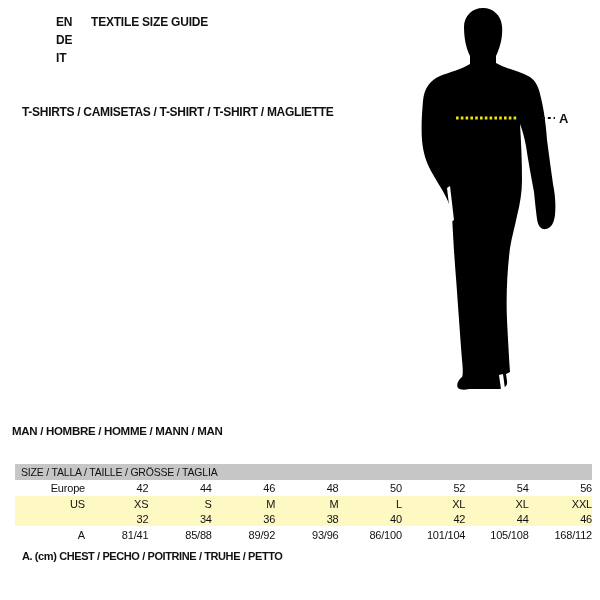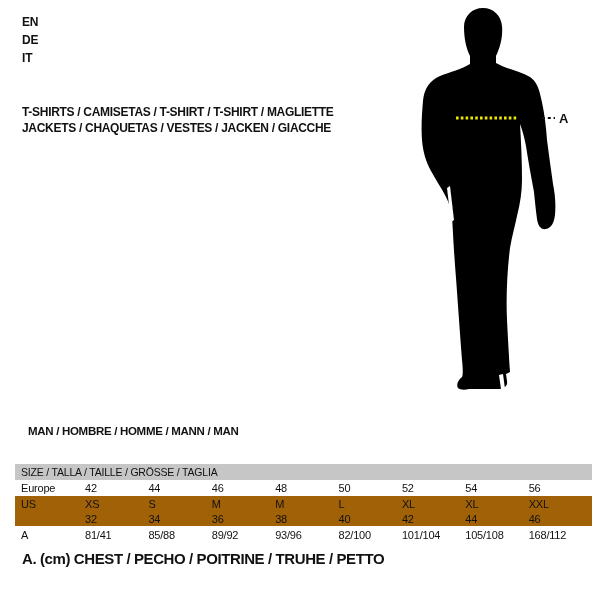--- a/index.html
+++ b/index.html
@@ -7,68 +7,68 @@
     width:600px; height:600px; background:#ffffff;
     font-family:"Liberation Sans", sans-serif; color:#111;
     -webkit-font-smoothing:antialiased;
   }
   .canvas { position:relative; width:600px; height:600px; overflow:hidden; background:#fff; }
 
   
   .lang-list { position:absolute; left:22px; top:13px; }
   .lang-row  { display:flex; height:18.2px; align-items:center;
                font-weight:bold; font-size:12px; letter-spacing:-0.2px; white-space:nowrap; }
-  .lang-code { width:35px; }
+  .lang-code { width:35px;margin-left:34px; }
 
   
   .categories { position:absolute; left:22px; top:105px; font-weight:bold;
                 font-size:12px; line-height:15.5px; letter-spacing:-0.3px; white-space:nowrap; }
 
   
   .figure-wrap { position:absolute; left:415px; top:5px; width:160px; height:385px; }
 
   
-  .man-heading { position:absolute; left:28px; top:425px; font-weight:bold;
+  .man-heading { position:absolute; left:12px; top:425px; font-weight:bold;
                  font-size:11.5px; letter-spacing:-0.3px; white-space:nowrap; }
 
   
   .size-table { position:absolute; left:15px; top:464px; width:577px; font-size:11px; letter-spacing:-0.2px; }
   .t-header   { background:#c6c6c6; height:16px; line-height:16px; padding-left:6px;
                 font-size:10.5px; letter-spacing:-0.2px; }
   .t-row      { display:flex; height:15px; align-items:center; }
   .t-row:nth-child(1) { height:16px; }
   .t-row:nth-child(4) { height:17px; }
-  .t-row.shaded { background:#a16207; }
-  .t-label    { width:70px; padding-left:6px; box-sizing:border-box; }
-  .t-cell     { flex:1; text-align:left; }
+  .t-row.shaded { background:#fef9c3; }
+  .t-label    { width:70px; padding-left:6px; box-sizing:border-box;text-align:right; }
+  .t-cell     { flex:1; text-align:right; }
 
   
   .footnote { position:absolute; left:22px; top:550px; font-weight:bold;
-              font-size:15px; letter-spacing:-0.4px; white-space:nowrap; }
+              font-size:11px; letter-spacing:-0.4px; white-space:nowrap; }
 </style>
 </head>
 <body>
 
 <div class="canvas">
 
   <div class="lang-list" id="lang-list">
       <div class="lang-row">
         <span class="lang-code">EN</span>
+        <span>TEXTILE SIZE GUIDE</span>
       </div>
       <div class="lang-row">
         <span class="lang-code">DE</span>
       </div>
       <div class="lang-row">
         <span class="lang-code">IT</span>
       </div>
     </div>
 
   <div class="categories">
     <div>T-SHIRTS / CAMISETAS / T-SHIRT / T-SHIRT / MAGLIETTE</div>
-    <div>JACKETS / CHAQUETAS / VESTES / JACKEN / GIACCHE</div>
   </div>
 
   <div class="figure-wrap">
     <svg width="160" height="385" viewBox="0 0 160 385">
       <g transform="translate(5,3)">
         <path fill="#000" d="
           M63,0
           C52,0 44,8 44,19
           C44,30 46,40 50,48
           L50,56
@@ -152,21 +152,21 @@
           <span class="t-cell">42</span>
           <span class="t-cell">44</span>
           <span class="t-cell">46</span>
         </div>
         <div class="t-row">
           <span class="t-label">A</span>
           <span class="t-cell">81/41</span>
           <span class="t-cell">85/88</span>
           <span class="t-cell">89/92</span>
           <span class="t-cell">93/96</span>
-          <span class="t-cell">82/100</span>
+          <span class="t-cell">86/100</span>
           <span class="t-cell">101/104</span>
           <span class="t-cell">105/108</span>
           <span class="t-cell">168/112</span>
         </div>
       </div>
   </div>
 
   <div class="footnote">A. (cm) CHEST / PECHO / POITRINE / TRUHE / PETTO</div>
 
 </div>

